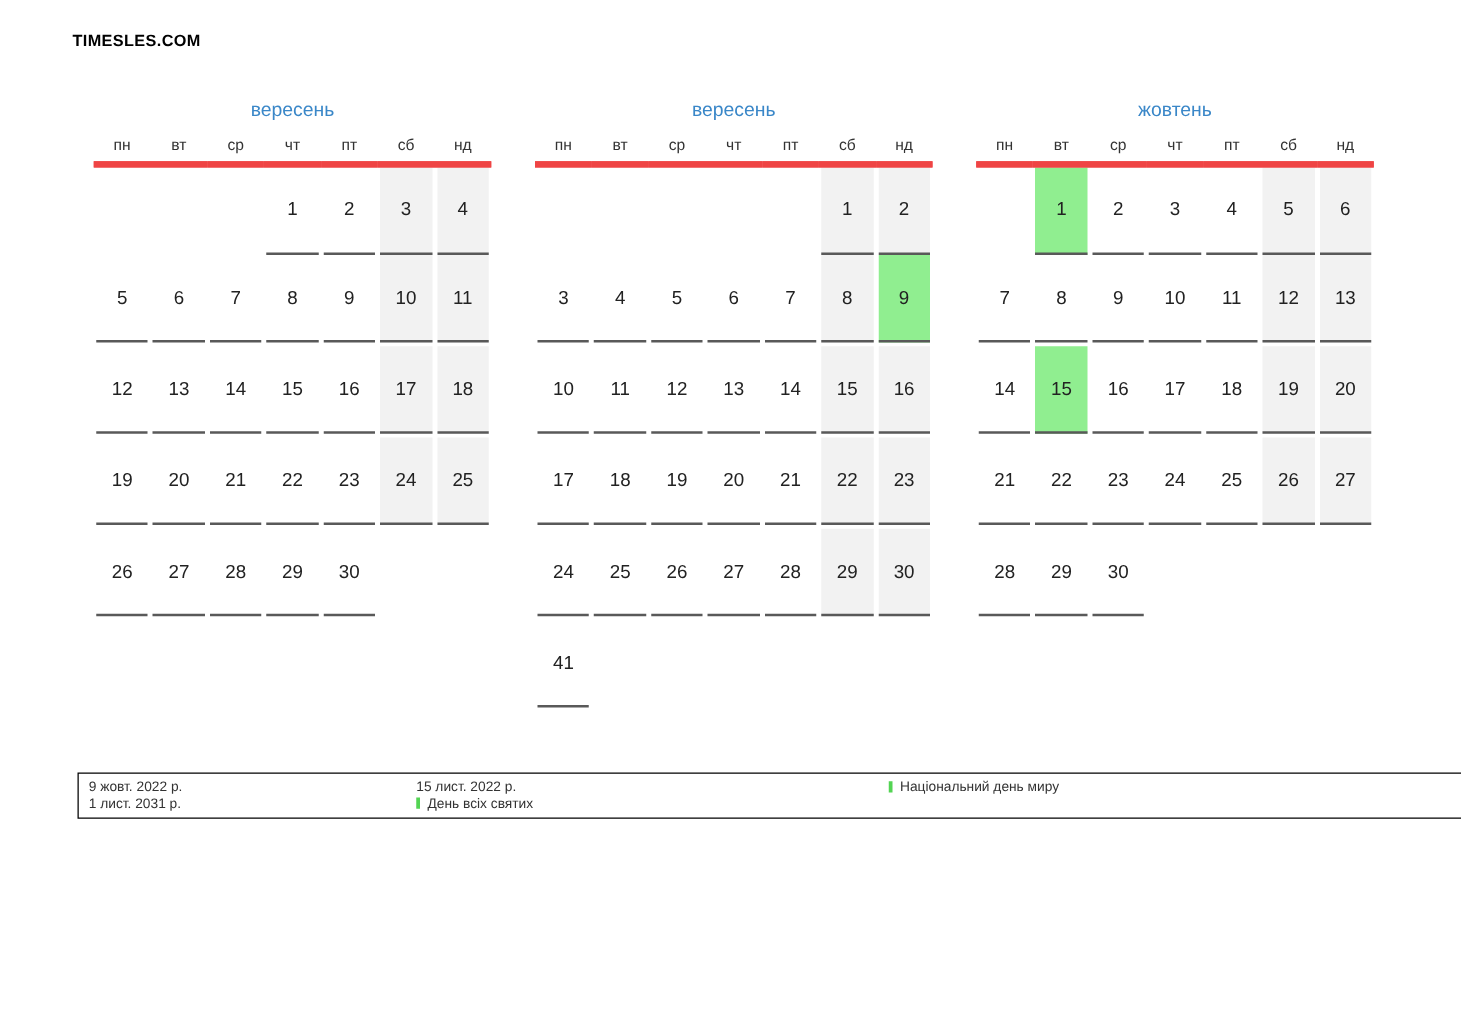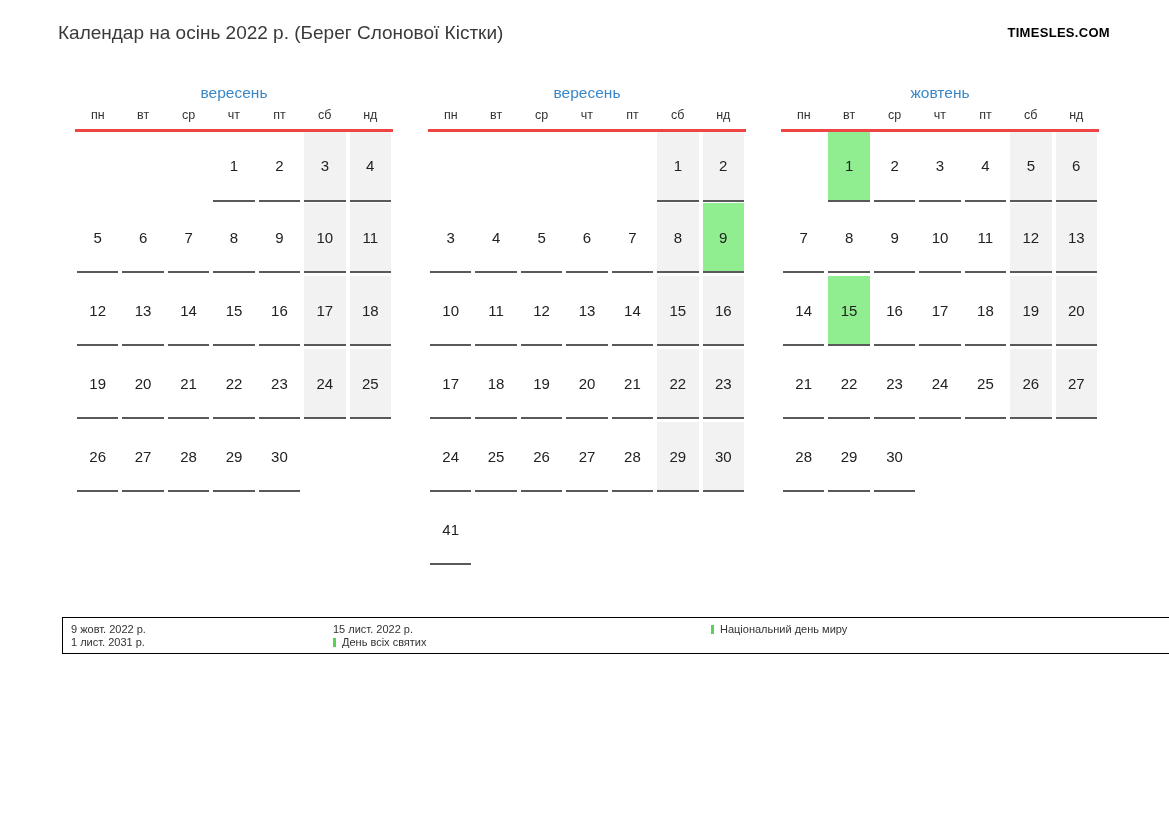--- a/index.html
+++ b/index.html
@@ -37,35 +37,35 @@
   }
   .month {
     width: 318px;
     margin-right: 35px;
   }
   .month-title {
     text-align: center;
     color: #3a87c8;
     font-size: 15.5px;
     line-height: 18px;
-    margin-bottom: 0;
+    margin-bottom: 5px;
   }
   table.month-grid {
     border-collapse: collapse;
     table-layout: fixed;
     width: 318px;
   }
   table.month-grid th {
     height: 28px;
     font-weight: 400;
     font-size: 12.5px;
     color: #333333;
     text-align: center;
     vertical-align: middle;
-    border-bottom: 3px solid #ef4444;
+    border-bottom: 5px solid #ef4444;
     padding: 0;
   }
   table.month-grid td {
     padding: 0;
     height: 73px;
     vertical-align: top;
   }
   .cell {
     height: 70px;
     margin: 0 2px;
@@ -99,21 +99,20 @@
     height: 9px;
     background: #53d453;
     margin-right: 6px;
     vertical-align: -1px;
   }
 </style>
 </head>
 <body>
 
 <div class="header">
-  <div class="page-title">Календар на осінь 2022 р. (Берег Слонової Кістки)</div>
   <a class="site-link" href="#">TIMESLES.COM</a>
 </div>
 
 <div class="months-row">
     <div class="month">
       <div class="month-title">вересень</div>
       <table class="month-grid">
         <thead>
           <tr>
             <th>пн</th>

